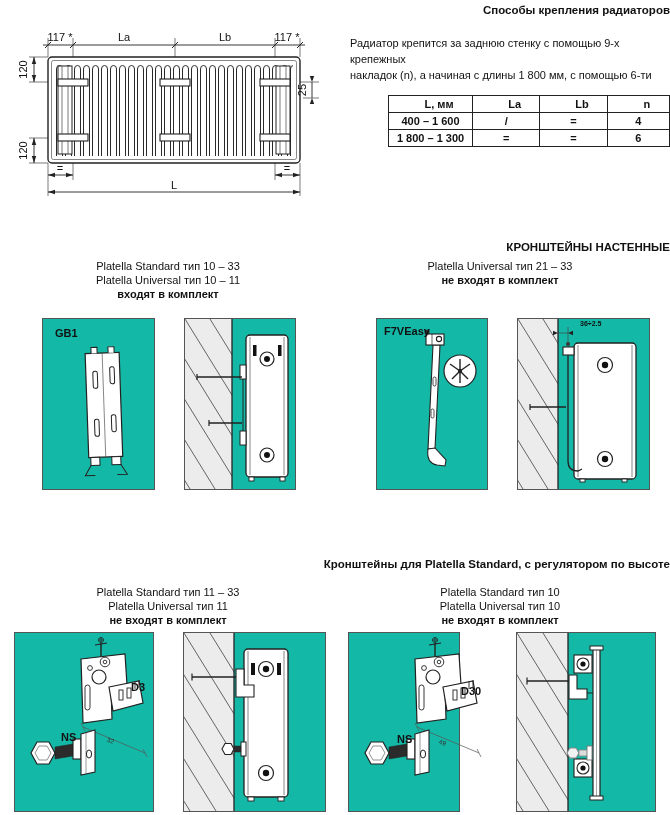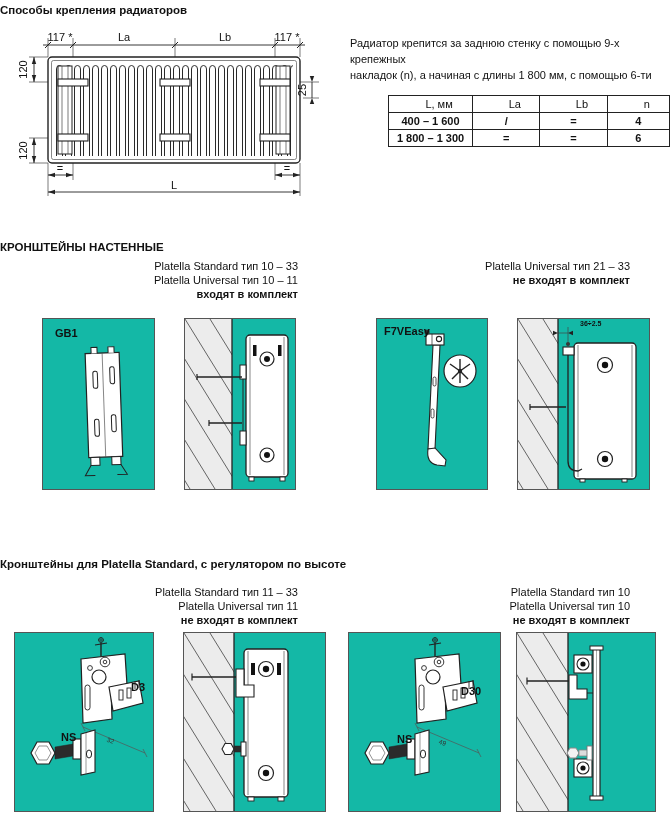--- a/index.html
+++ b/index.html
@@ -1,28 +1,28 @@
 <!DOCTYPE html>
 <html><head>
 <meta charset="utf-8">
 <style>
   html,body{margin:0;padding:0;background:#fff;}
   .canvas{position:relative;width:670px;height:815px;background:#fff;overflow:hidden;
           font-family:"Liberation Sans",sans-serif;color:#111;}
   .abs{position:absolute;}
-  .sec-title{position:absolute;left:0;width:670px;text-align:left;
+  .sec-title{position:absolute;left:0;width:670px;text-align:right;
              font-size:11.5px;font-weight:bold;}
   .intro{position:absolute;left:350px;top:35px;width:318px;font-size:11px;line-height:16px;}
-  .tb{position:absolute;width:260px;text-align:right;font-size:11px;line-height:14px;}
+  .tb{position:absolute;width:260px;text-align:center;font-size:11px;line-height:14px;}
   .tb .bold{font-weight:bold;}
   .dims-table{position:absolute;left:388px;top:95px;border-collapse:collapse;
               font-size:11px;border:1.5px solid #222;}
   .dims-table th,.dims-table td{border:1px solid #222;text-align:center;
               padding:1px 4px;height:14px;font-weight:bold;}
-  .dims-table th{font-weight:normal;padding-left:21px;}
+  .dims-table th{font-weight:bold;padding-left:21px;}
   .c0{width:86px;} .c1{width:60px;} .c2{width:60px;} .c3{width:56px;}
   .box{position:absolute;border:1px solid #555;background:#14b8a6;box-sizing:border-box;}
   .box svg{display:block;}
   .lbl{position:absolute;font-size:11px;font-weight:bold;white-space:nowrap;}
   .dim-sm{position:absolute;font-size:7px;font-weight:bold;white-space:nowrap;}
   .dim-rot{position:absolute;font-size:6.5px;color:#333;transform:rotate(20deg);white-space:nowrap;}
   svg text{font-family:"Liberation Sans",sans-serif;}
 </style>
 </head>
 <body>
@@ -394,21 +394,21 @@
         <path d="M52,36 L60,36 L60,52 L70,52 L70,64 L52,64 Z" fill="#fff" stroke-width="1.1"></path>
       </g>
       <g stroke="#222">
         <polygon points="38,116 41,110.5 47,110.5 50,116 47,121.5 41,121.5" fill="#fff" stroke-width="1.1"></polygon>
         <rect x="50" y="113" width="8" height="6" fill="#2b2b2b" stroke-width="0.5"></rect>
         <rect x="57" y="109" width="5" height="14" fill="#fff" stroke-width="1"></rect>
       </g>
     </svg>
   </div>
 
-  <div class="box" style="left:348px;top:632px;width:153px;height:180px">
+  <div class="box" style="left:348px;top:632px;width:112px;height:180px">
     <span class="lbl" style="left:112px;top:52px">D30</span>
     <span class="lbl" style="left:48px;top:100px">NS</span>
     <span class="dim-rot" style="left:90px;top:106px">49</span>
     <svg width="139" height="178" viewBox="0 0 139 178">
       <g stroke="#222" fill="none">
         <line x1="86" y1="10" x2="86" y2="26" stroke-width="1.4"></line>
         <line x1="80" y1="12" x2="92" y2="10" stroke-width="1.2"></line>
         <circle cx="86" cy="7" r="2.4" stroke-width="0.9"></circle>
         <line x1="83" y1="7" x2="89" y2="7" stroke-width="0.7"></line>
         <line x1="86" y1="4" x2="86" y2="10" stroke-width="0.7"></line>

